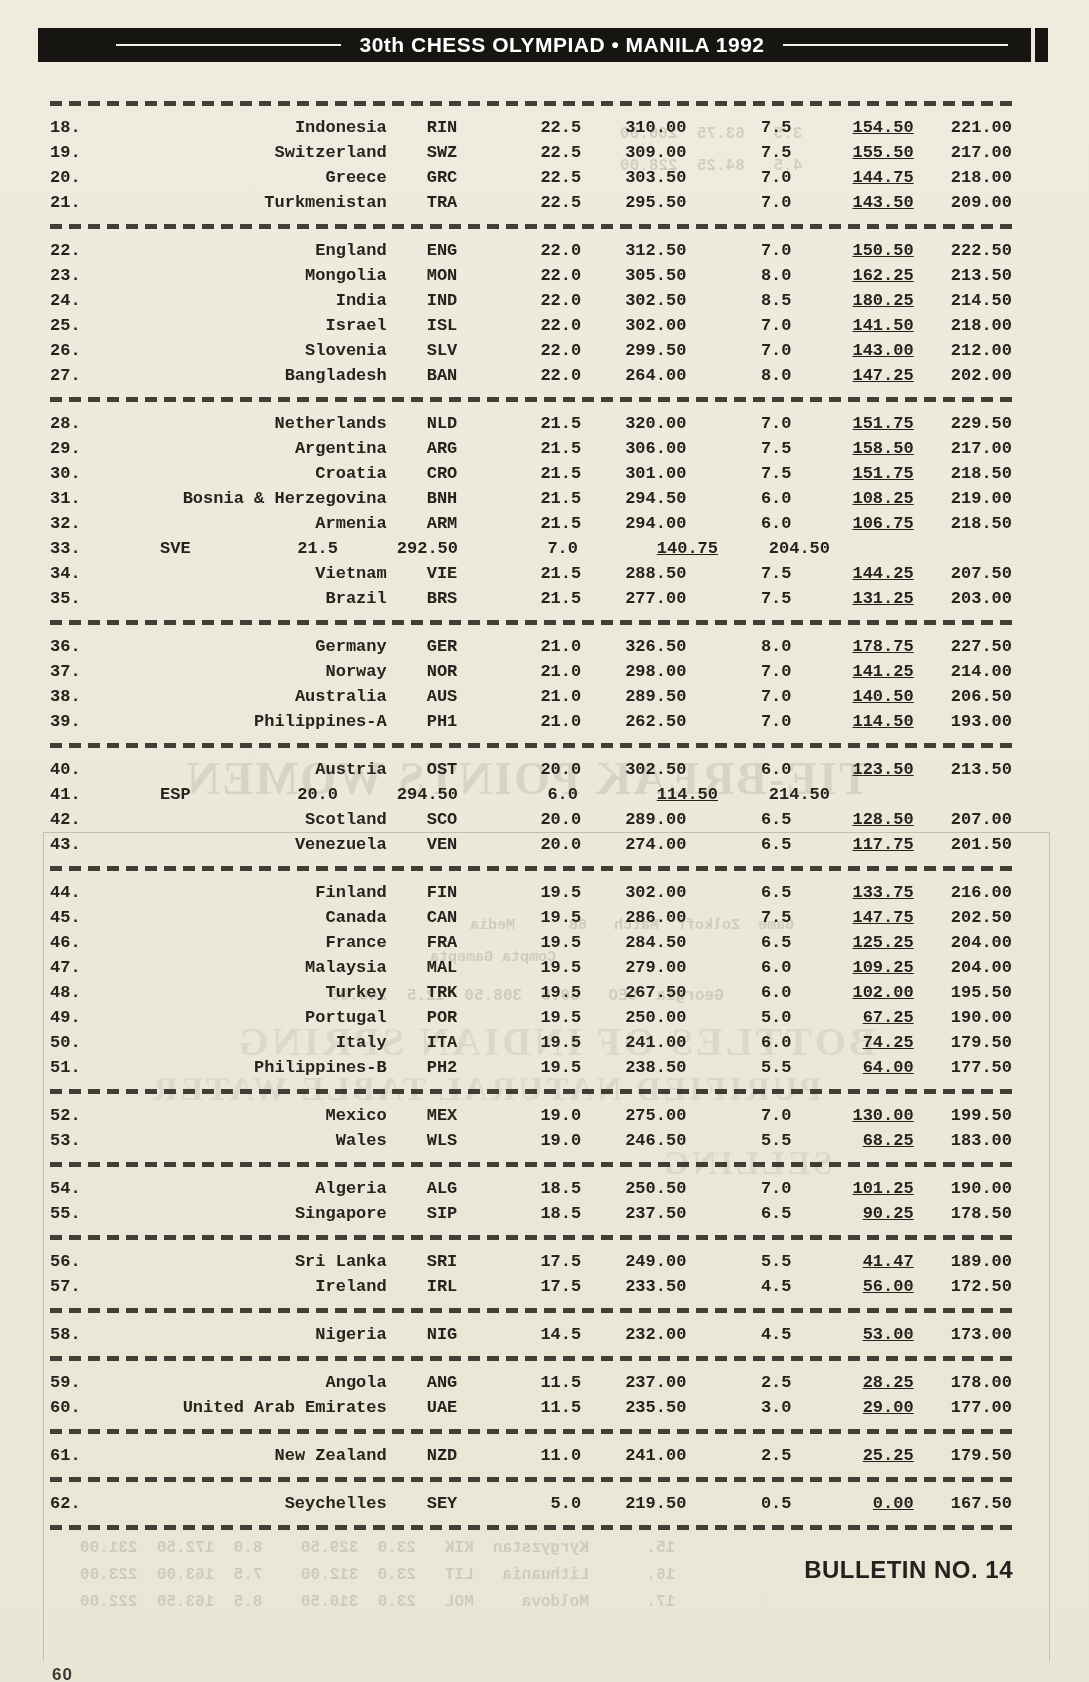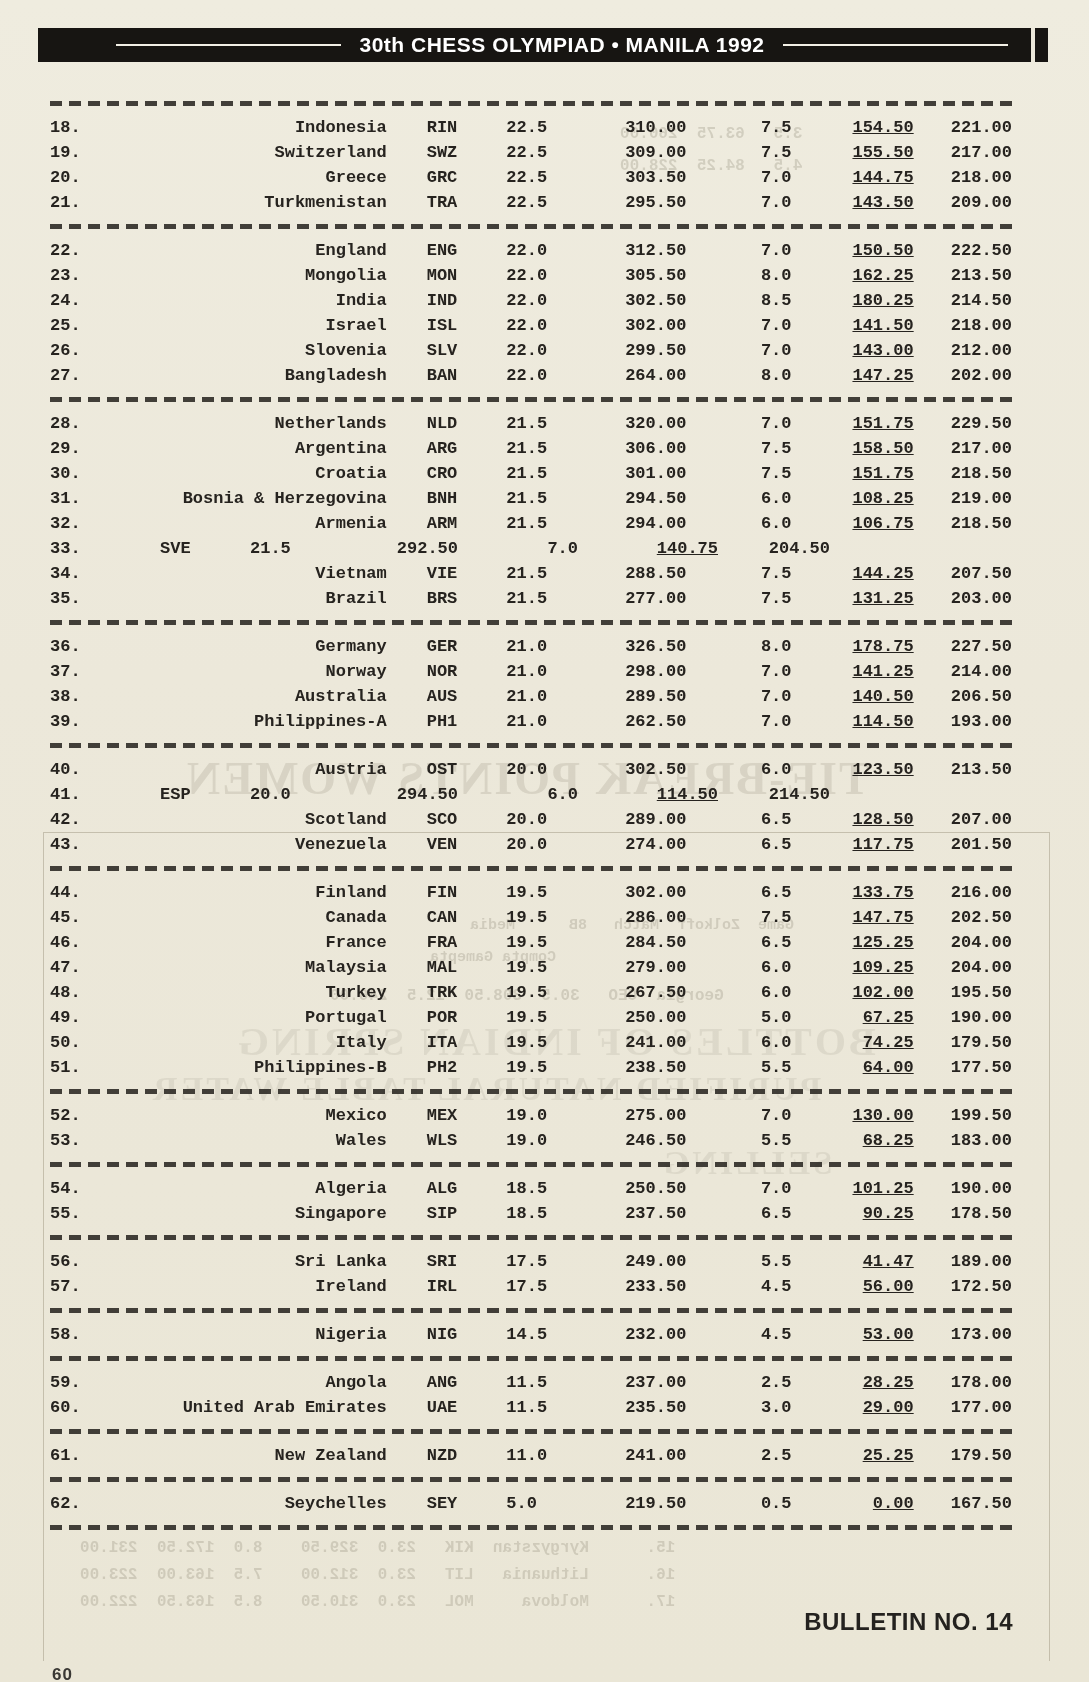--- a/index.html
+++ b/index.html
@@ -26,21 +26,21 @@
   .standings{
     position:absolute;left:50px;top:92px;width:962px;
     font-family:"Liberation Mono","DejaVu Sans Mono",monospace;
     font-weight:bold;font-size:17px;color:#26231f;
   }
   .row{display:flex;height:25px;line-height:25px;white-space:pre;gap:20px;}
   .c{display:inline-block;}
   .c.rank{width:70px;text-align:left;}
   .c.name{width:302px;text-align:right;}
   .c.code{width:90px;text-align:left;padding-left:20px;box-sizing:border-box;}
-  .c.pts{width:88px;text-align:left;}
+  .c.pts{width:88px;text-align:right;}
   .c.buch{width:100px;text-align:right;}
   .c.mp{width:100px;text-align:right;}
   .c.tb2{width:120px;text-align:right;text-decoration:underline;}
   .c.tb3{width:92px;text-align:right;}
   .sep{
     height:5px;margin:9px 0;
     background:repeating-linear-gradient(90deg,#2a2722 0 12px,rgba(0,0,0,0) 12px 19px);
     opacity:.88;
   }
   
@@ -55,21 +55,21 @@
   .faint-box{
     position:absolute;left:43px;top:832px;width:1005px;height:828px;
     border:1px solid rgba(150,143,120,.45);border-bottom:none;
   }
   
   .footer-page-number{
     position:absolute;left:52px;top:1665px;
     font-size:17px;font-weight:bold;color:#3a3834;letter-spacing:1px;
   }
   .footer-bulletin{
-    position:absolute;right:76px;top:1608px;
+    position:absolute;right:76px;top:1556px;
     font-size:24px;font-weight:bold;color:#24221f;letter-spacing:.5px;
   }
 </style>
 </head>
 <body>
 
 <div class="page">
 
   <div class="header-bar">
     <span class="rule left"></span>

